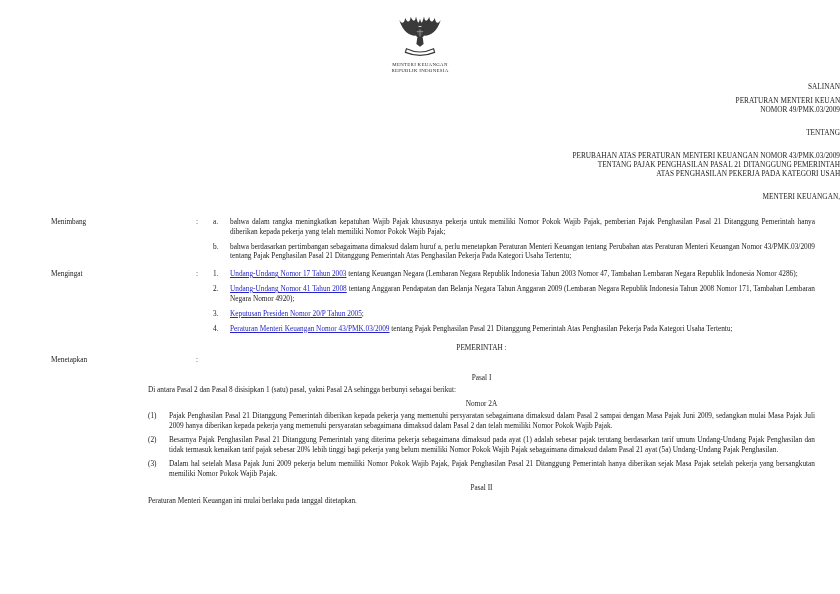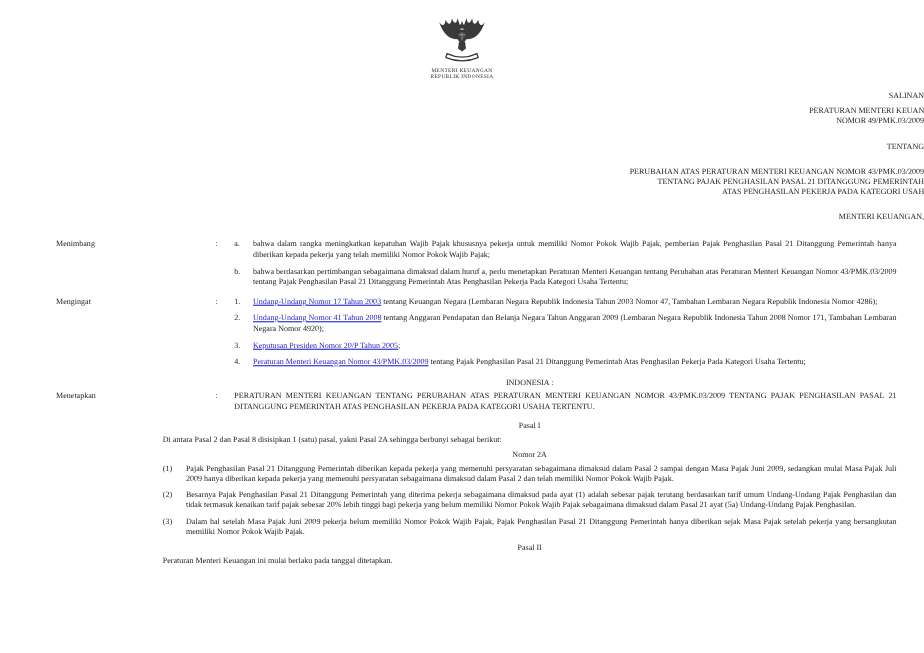--- a/index.html
+++ b/index.html
@@ -97,26 +97,25 @@
         <div class="marker">3.</div>
         <div class="itext"><a class="doclink">Keputusan Presiden Nomor 20/P Tahun 2005</a><span>;</span></div>
       </div>
       <div class="item">
         <div class="marker">4.</div>
         <div class="itext"><a class="doclink">Peraturan Menteri Keuangan Nomor 43/PMK.03/2009</a><span> tentang Pajak Penghasilan Pasal 21 Ditanggung Pemerintah Atas Penghasilan Pekerja Pada Kategori Usaha Tertentu;</span></div>
       </div>
     </div>
   </div>
 
-  <div class="memutuskan">INDONESIA :</div>
+  <div class="memutuskan">PEMERINTAH :</div>
 
   <div class="row">
     <div class="label">Menetapkan</div>
     <div class="colon">:</div>
-    <div class="content menetapkan-text">PERATURAN MENTERI KEUANGAN TENTANG PERUBAHAN ATAS PERATURAN MENTERI KEUANGAN NOMOR 43/PMK.03/2009 TENTANG PAJAK PENGHASILAN PASAL 21 DITANGGUNG PEMERINTAH ATAS PENGHASILAN PEKERJA PADA KATEGORI USAHA TERTENTU.</div>
   </div>
 
   <div class="lower">
     <div class="pasal-heading" style="margin-top:8px;">Pasal I</div>
     <div>Di antara Pasal 2 dan Pasal 8 disisipkan 1 (satu) pasal, yakni Pasal 2A sehingga berbunyi sebagai berikut:</div>
     <div class="pasal-heading">Nomor 2A</div>
 
     <div class="aitem">
       <div class="marker">(1)</div>
       <div class="itext">Pajak Penghasilan Pasal 21 Ditanggung Pemerintah diberikan kepada pekerja yang memenuhi persyaratan sebagaimana dimaksud dalam Pasal 2 sampai dengan Masa Pajak Juni 2009, sedangkan mulai Masa Pajak Juli 2009 hanya diberikan kepada pekerja yang memenuhi persyaratan sebagaimana dimaksud dalam Pasal 2 dan telah memiliki Nomor Pokok Wajib Pajak.</div>

